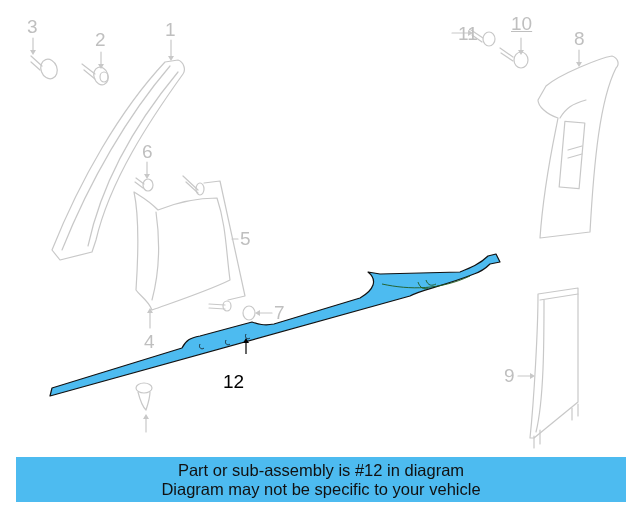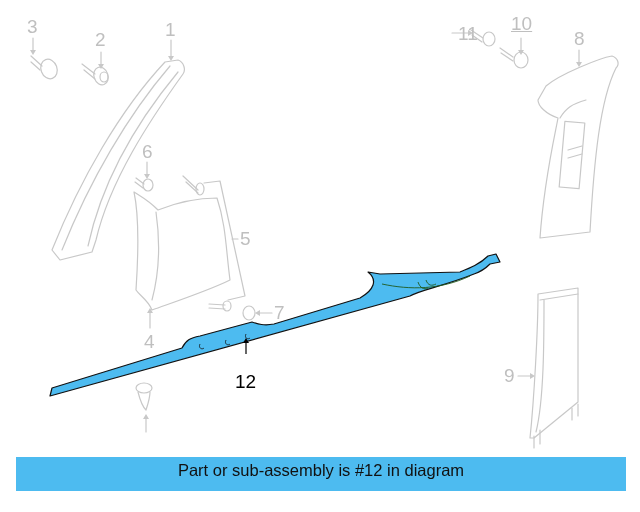--- a/index.html
+++ b/index.html
@@ -1,20 +1,20 @@
 <!DOCTYPE html>
 <html><head>
 <meta charset="utf-8">
 <style>
   html, body { margin:0; padding:0; background:#ffffff; }
   body { width:640px; height:512px; position:relative; overflow:hidden; font-family:"Liberation Sans", sans-serif; }
   #diagram { position:absolute; left:0; top:0; width:640px; height:512px; }
   .callout { position:absolute; font-family:"Liberation Sans", sans-serif; font-size:19px; color:#bfbfbf; line-height:1; }
   .callout.active { color:#000000; }
-  #banner { position:absolute; left:16px; top:457px; width:610px; height:34px; background:#4dbbf0; text-align:center; color:#111; font-size:16.5px; line-height:19px; padding-top:4px; box-sizing:border-box; }
+  #banner { position:absolute; left:16px; top:457px; width:610px; height:45px; background:#4dbbf0; text-align:center; color:#111; font-size:16.5px; line-height:19px; padding-top:4px; box-sizing:border-box; }
   #banner div { font-family:"Liberation Sans", sans-serif; }
 </style>
 </head>
 <body>
 
 <svg id="diagram" viewBox="0 0 640 512" xmlns="http://www.w3.org/2000/svg">
   <g fill="none" stroke="#c8c8c8" stroke-width="1.2" stroke-linecap="round" stroke-linejoin="round">
 
     <g>
       <line x1="33" y1="38" x2="33" y2="52"></line>
@@ -125,17 +125,18 @@
 <div class="callout" style="left:165px;top:20px;">1</div>
 <div class="callout" style="left:142px;top:142px;">6</div>
 <div class="callout" style="left:240px;top:229px;">5</div>
 <div class="callout" style="left:144px;top:332px;">4</div>
 <div class="callout" style="left:274px;top:303px;">7</div>
 <div class="callout" style="left:434px;top:24px;margin-left:24px;">11</div>
 <div class="callout" style="left:511px;top:14px;text-decoration:underline;">10</div>
 <div class="callout" style="left:574px;top:29px;">8</div>
 <div class="callout" style="left:504px;top:366px;">9</div>
 <div class="callout" style="left:153px;top:432px;margin-top:40px;">13</div>
-<div class="callout active" style="left:235px;top:372px;">12</div>
+<div class="callout active" style="left:223px;top:372px;">12</div>
 
 <div id="banner">
   <div>Part or sub-assembly is #12 in diagram</div>
+  <div>Diagram may not be specific to your vehicle</div>
 </div>
 
 </body></html>

